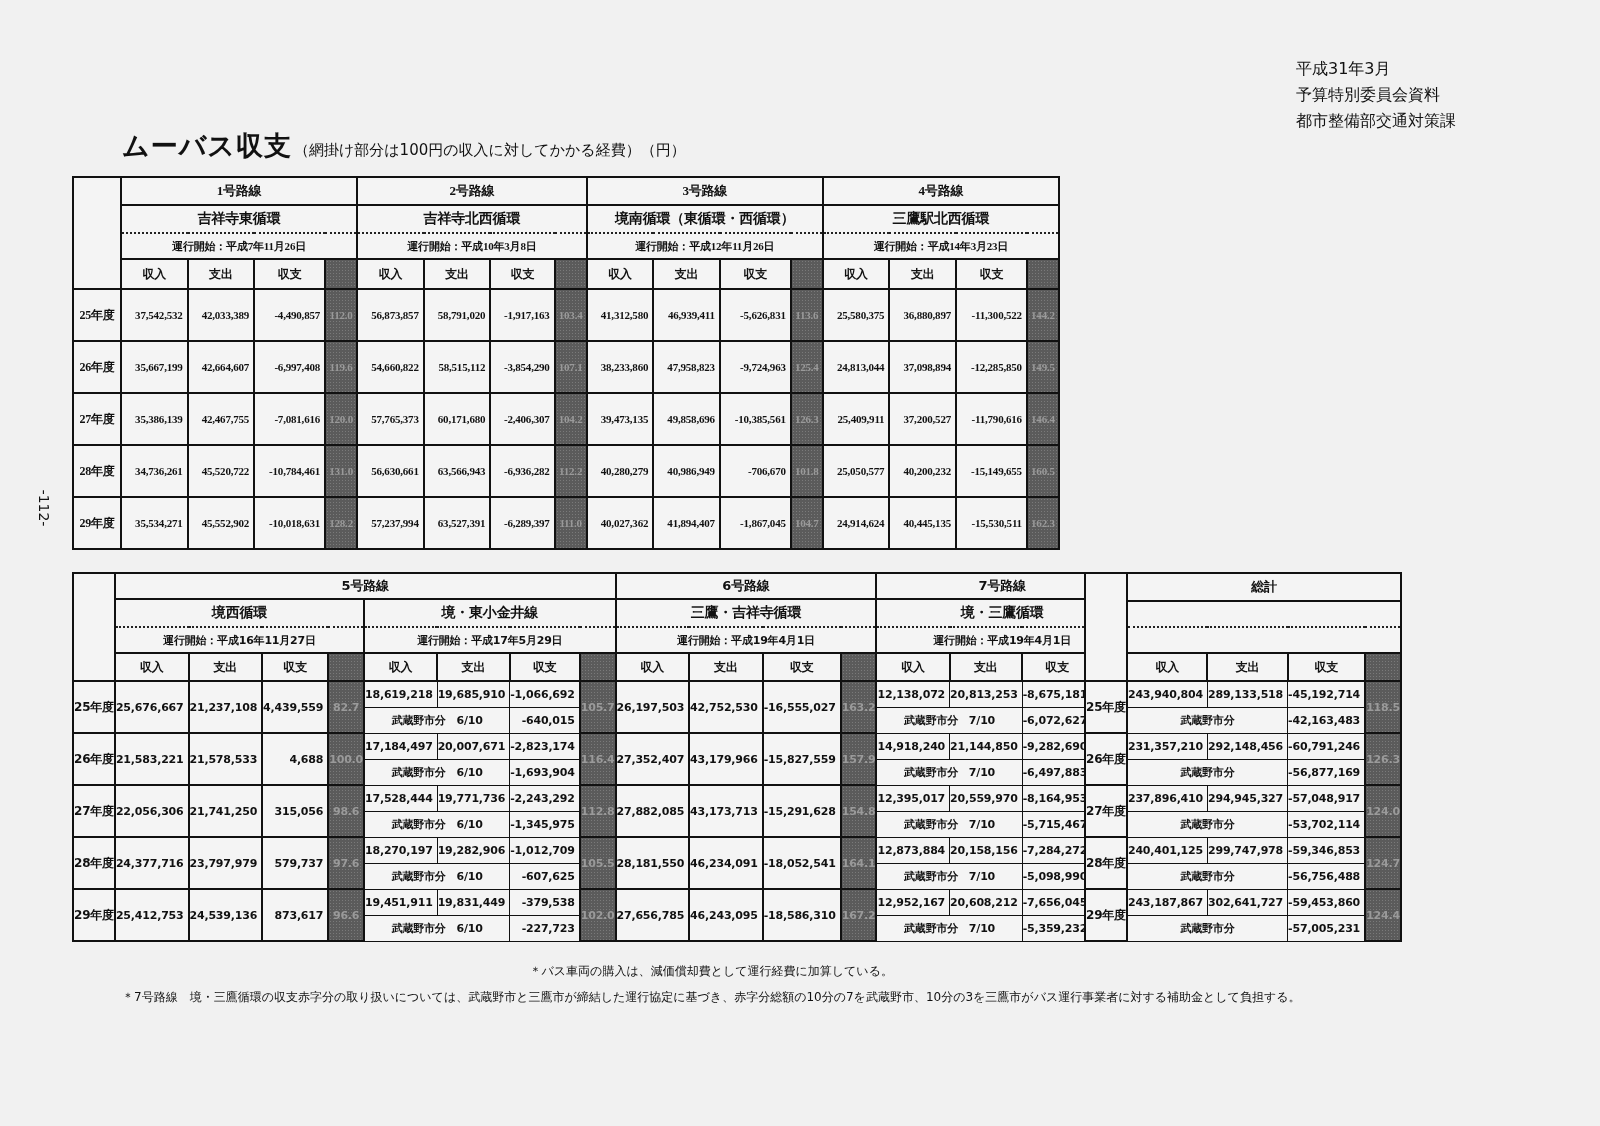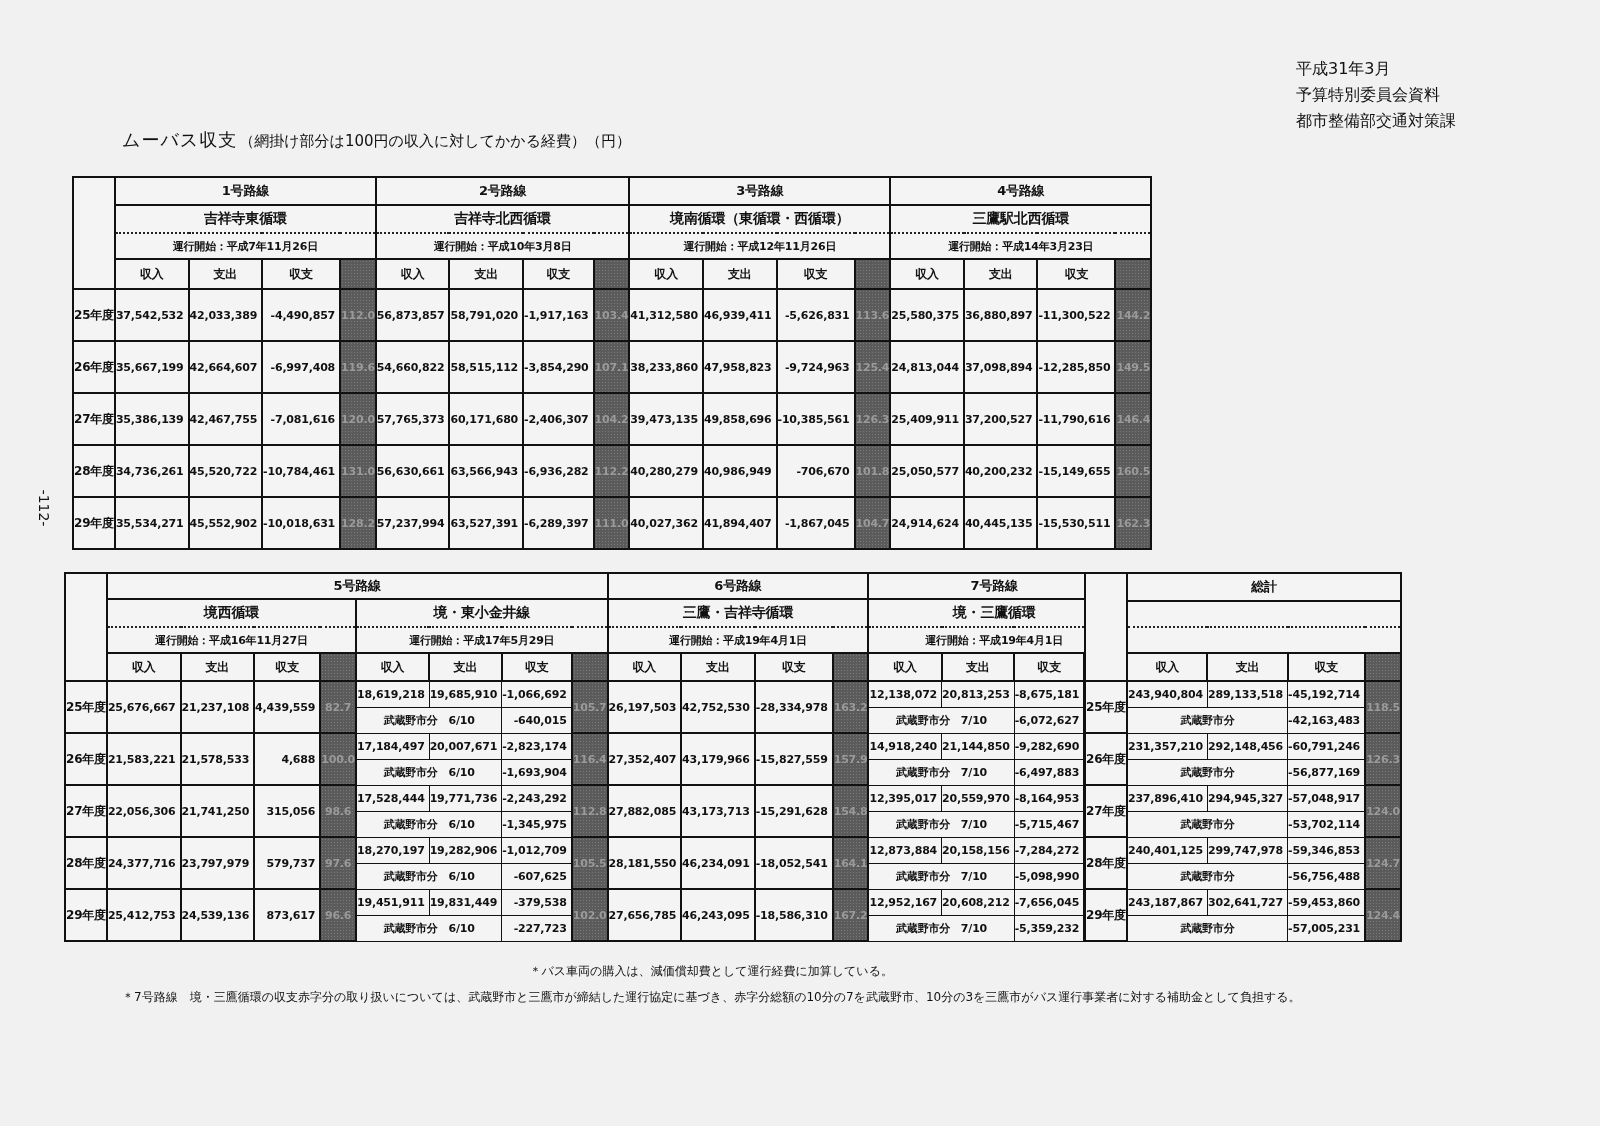--- a/index.html
+++ b/index.html
@@ -5,21 +5,21 @@
   html, body { margin:0; padding:0; }
   body {
     width:1600px; height:1126px; position:relative; overflow:hidden;
     background:#f1f1f1; color:#111;
     font-family:"DejaVu Sans", "Liberation Sans", sans-serif;
   }
   .abs { position:absolute; }
   .header-note { left:1296px; top:56px; font-size:16px; line-height:26px; }
   .header-note div { white-space:nowrap; }
   .title { left:122px; top:128px; white-space:nowrap; }
-  .title .big { font-size:18px; font-weight:normal; letter-spacing:1px; }
+  .title .big { font-size:27px; font-weight:bold; letter-spacing:1px; }
   .title .small { font-size:15px; margin-left:2px; }
   .pagenum { left:26px; top:500px; font-size:14px; transform:rotate(90deg); transform-origin:center; }
 
   table.grid { border-collapse:collapse; position:absolute; background:#f4f4f4; }
   table.grid td {
     border:2px solid #111; padding:0; text-align:center; font-size:11px;
     white-space:nowrap; font-weight:bold; letter-spacing:-0.2px;
   }
   table.grid td.num { text-align:right; padding-right:4px; }
   table.grid td.yr { font-size:12px;margin-top:28px; }
@@ -48,21 +48,21 @@
   <div>予算特別委員会資料</div>
   <div>都市整備部交通対策課</div>
 </div>
 
 <div class="abs title">
   <span class="big">ムーバス収支</span><span class="small">（網掛け部分は100円の収入に対してかかる経費）（円）</span>
 </div>
 
 <div class="abs pagenum">-112-</div>
 
-<table class="grid" id="top-table" style="left:72px; top:176px; width:988px;">
+<table class="grid" id="top-table" style="left:72px; top:176px; width:988px;font-family:Liberation Serif, serif;">
   <colgroup>
     <col style="width:48px">
     <col span="16">
   </colgroup>
   <tbody id="top-body">
       <tr style="height: 28px;">
         <td rowspan="4"></td>
         <td class="hdr" colspan="4">1号路線</td>
         <td class="hdr" colspan="4">2号路線</td>
         <td class="hdr" colspan="4">3号路線</td>
@@ -189,21 +189,21 @@
         <td class="num">-1,867,045</td>
         <td class="shade">104.7</td>
         <td class="num">24,914,624</td>
         <td class="num">40,445,135</td>
         <td class="num">-15,530,511</td>
         <td class="shade">162.3</td>
       </tr>
     </tbody>
 </table>
 
-<table class="grid" id="bottom-table" style="left:64px; top:572px; width:988px;">
+<table class="grid" id="bottom-table" style="left:72px; top:572px; width:988px;">
   <colgroup>
     <col style="width:48px">
     <col span="16">
   </colgroup>
   <tbody id="bottom-body">
       <tr style="height: 26px;">
         <td rowspan="4"></td>
         <td class="hdr" colspan="8">5号路線</td>
         <td class="hdr" colspan="4">6号路線</td>
         <td class="hdr" colspan="4">7号路線</td>
@@ -243,21 +243,21 @@
         <td class="num" rowspan="2">25,676,667</td>
         <td class="num" rowspan="2">21,237,108</td>
         <td class="num" rowspan="2">4,439,559</td>
         <td class="shade" rowspan="2">82.7</td>
         <td class="num thin">18,619,218</td>
         <td class="num thin">19,685,910</td>
         <td class="num thin">-1,066,692</td>
         <td class="shade" rowspan="2">105.7</td>
         <td class="num" rowspan="2">26,197,503</td>
         <td class="num" rowspan="2">42,752,530</td>
-        <td class="num" rowspan="2">-28,334,978</td>
+        <td class="num" rowspan="2">-16,555,027</td>
         <td class="shade" rowspan="2">163.2</td>
         <td class="num thin">12,138,072</td>
         <td class="num thin">20,813,253</td>
         <td class="num thin">-8,675,181</td>
         <td class="shade" rowspan="2">171.5</td>
       </tr>
       <tr style="height: 26px;">
         <td class="share thin" colspan="2">武蔵野市分　6/10</td>
         <td class="num thin">-640,015</td>
         <td class="share thin" colspan="2">武蔵野市分　7/10</td>

